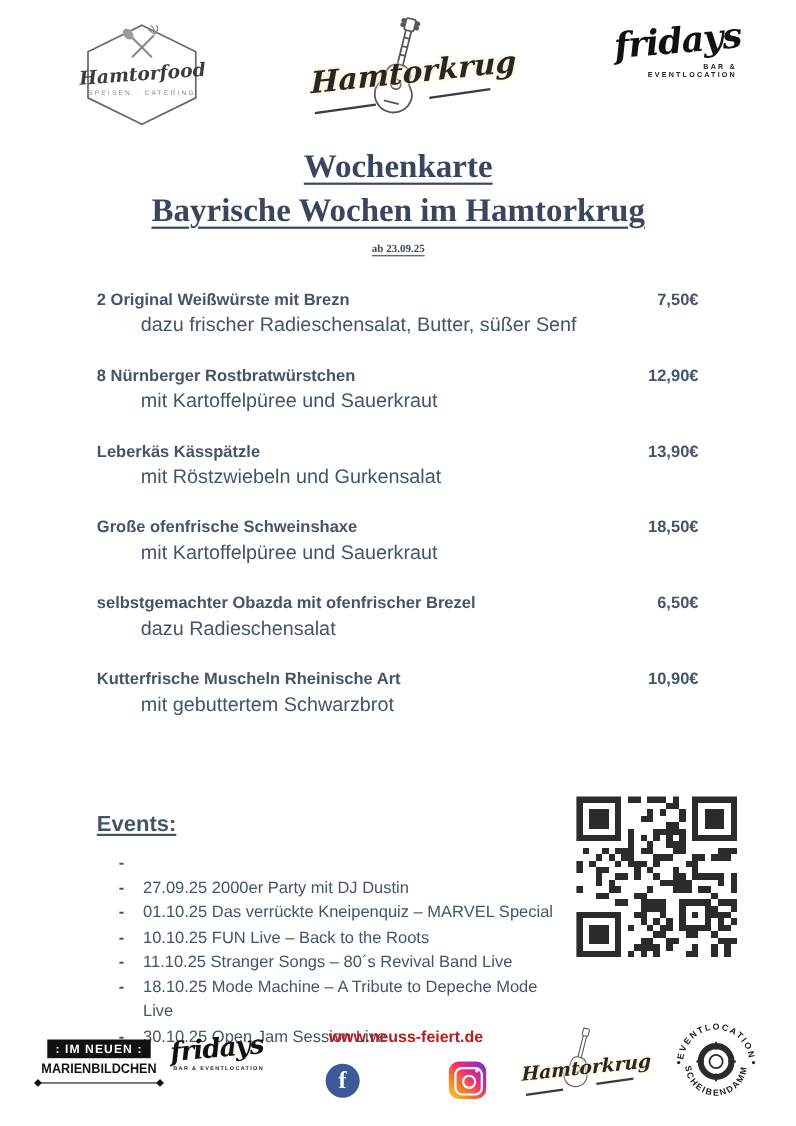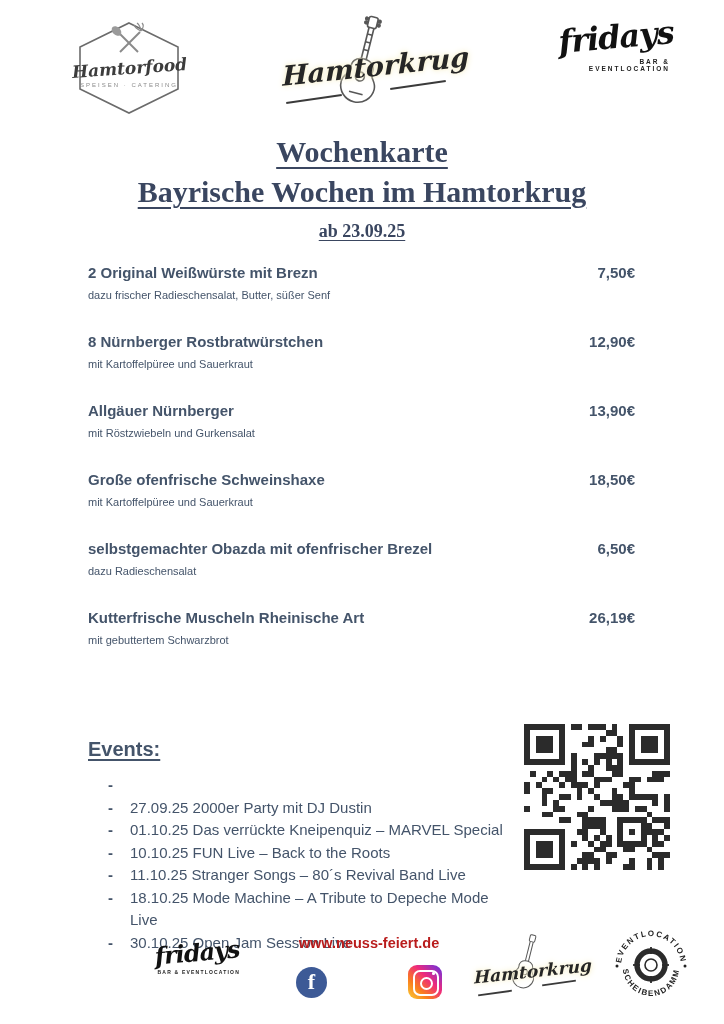--- a/index.html
+++ b/index.html
@@ -46,31 +46,31 @@
   }
 
   
   .title-block { position:absolute; left:0; top:132px; width:100%; text-align:center; color:#3a4660; }
   .title-line {
     font-family:"Liberation Serif", serif; font-weight:bold; font-size:30px;
     line-height:40px; text-decoration:underline; text-decoration-thickness:2px;
     text-underline-offset:5px; margin:0;
   }
   .title-date {
-    font-family:"Liberation Serif", serif; font-weight:bold; font-size:18px;
+    font-family:"Liberation Serif", serif; font-weight:bold; font-size:10px;
     margin-top:9px; text-decoration:underline; text-underline-offset:3px;
   }
 
   
   .menu { position:absolute; left:88px; top:262px; width:547px; color:#44546a; }
   .menu-item { margin-bottom:25px; }
   .menu-row { display:flex; justify-content:space-between; align-items:flex-start; }
   .item-name { font-weight:bold; font-size:15px; line-height:22px; }
   .item-price { font-weight:bold; font-size:15px; line-height:22px; white-space:nowrap; }
-  .item-desc { font-size:11px; line-height:22px; }
+  .item-desc { font-size:18px; line-height:22px;margin-left:40px; }
 
   
   .events { position:absolute; left:88px; top:738px; width:430px; color:#44546a; }
   .events-heading {
     font-weight:bold; font-size:20px; text-decoration:underline;
     text-underline-offset:3px; margin-bottom:13px;
   }
   .event-row { display:flex; margin-left:20px; font-size:15px; line-height:22.5px; }
   .event-dash { width:22px; font-weight:bold; flex:0 0 22px; }
 
@@ -184,21 +184,21 @@
     </div>
     <div class="menu-item">
       <div class="menu-row">
         <span class="item-name">8 Nürnberger Rostbratwürstchen</span>
         <span class="item-price">12,90€</span>
       </div>
       <div class="item-desc">mit Kartoffelpüree und Sauerkraut</div>
     </div>
     <div class="menu-item">
       <div class="menu-row">
-        <span class="item-name">Allgäuer Nürnberger</span>
+        <span class="item-name">Leberkäs Kässpätzle</span>
         <span class="item-price">13,90€</span>
       </div>
       <div class="item-desc">mit Röstzwiebeln und Gurkensalat</div>
     </div>
     <div class="menu-item">
       <div class="menu-row">
         <span class="item-name">Große ofenfrische Schweinshaxe</span>
         <span class="item-price">18,50€</span>
       </div>
       <div class="item-desc">mit Kartoffelpüree und Sauerkraut</div>
@@ -206,21 +206,21 @@
     <div class="menu-item">
       <div class="menu-row">
         <span class="item-name">selbstgemachter Obazda mit ofenfrischer Brezel</span>
         <span class="item-price">6,50€</span>
       </div>
       <div class="item-desc">dazu Radieschensalat</div>
     </div>
     <div class="menu-item">
       <div class="menu-row">
         <span class="item-name">Kutterfrische Muscheln Rheinische Art</span>
-        <span class="item-price">26,19€</span>
+        <span class="item-price">10,90€</span>
       </div>
       <div class="item-desc">mit gebuttertem Schwarzbrot</div>
     </div>
   </div>
 
   <div class="events">
     <div class="events-heading">Events:</div>
     <div class="event-row">
       <span class="event-dash">-</span>
     </div>
@@ -428,20 +428,29 @@
         <rect x="20" y="2" width="3" height="3" fill="#2b2b2b"></rect>
         <rect x="0" y="18" width="7" height="7" fill="#2b2b2b"></rect>
         <rect x="1" y="19" width="5" height="5" fill="#fff"></rect>
         <rect x="2" y="20" width="3" height="3" fill="#2b2b2b"></rect>
         <rect x="16" y="16" width="5" height="5" fill="#2b2b2b"></rect>
         <rect x="17" y="17" width="3" height="3" fill="#fff"></rect>
         <rect x="18" y="18" width="1" height="1" fill="#2b2b2b"></rect>
       </svg>
   </div>
 
+  <div class="logo footer-marien">
+    <div class="fm-box">: IM NEUEN :</div>
+    <div class="fm-name">MARIENBILDCHEN</div>
+    <div class="fm-rule">
+      <span class="bar"></span>
+        <span class="d l"></span>
+        <span class="d r"></span>
+    </div>
+  </div>
 
   <div class="logo fridays-foot">
     <span class="fr-name">fridays</span>
     <span class="fr-sub">BAR &amp; EVENTLOCATION</span>
   </div>
 
   <div class="footer-center">
     <a class="site-link" href="#">www.neuss-feiert.de</a>
     <div class="social-row">
       <div class="fb">

